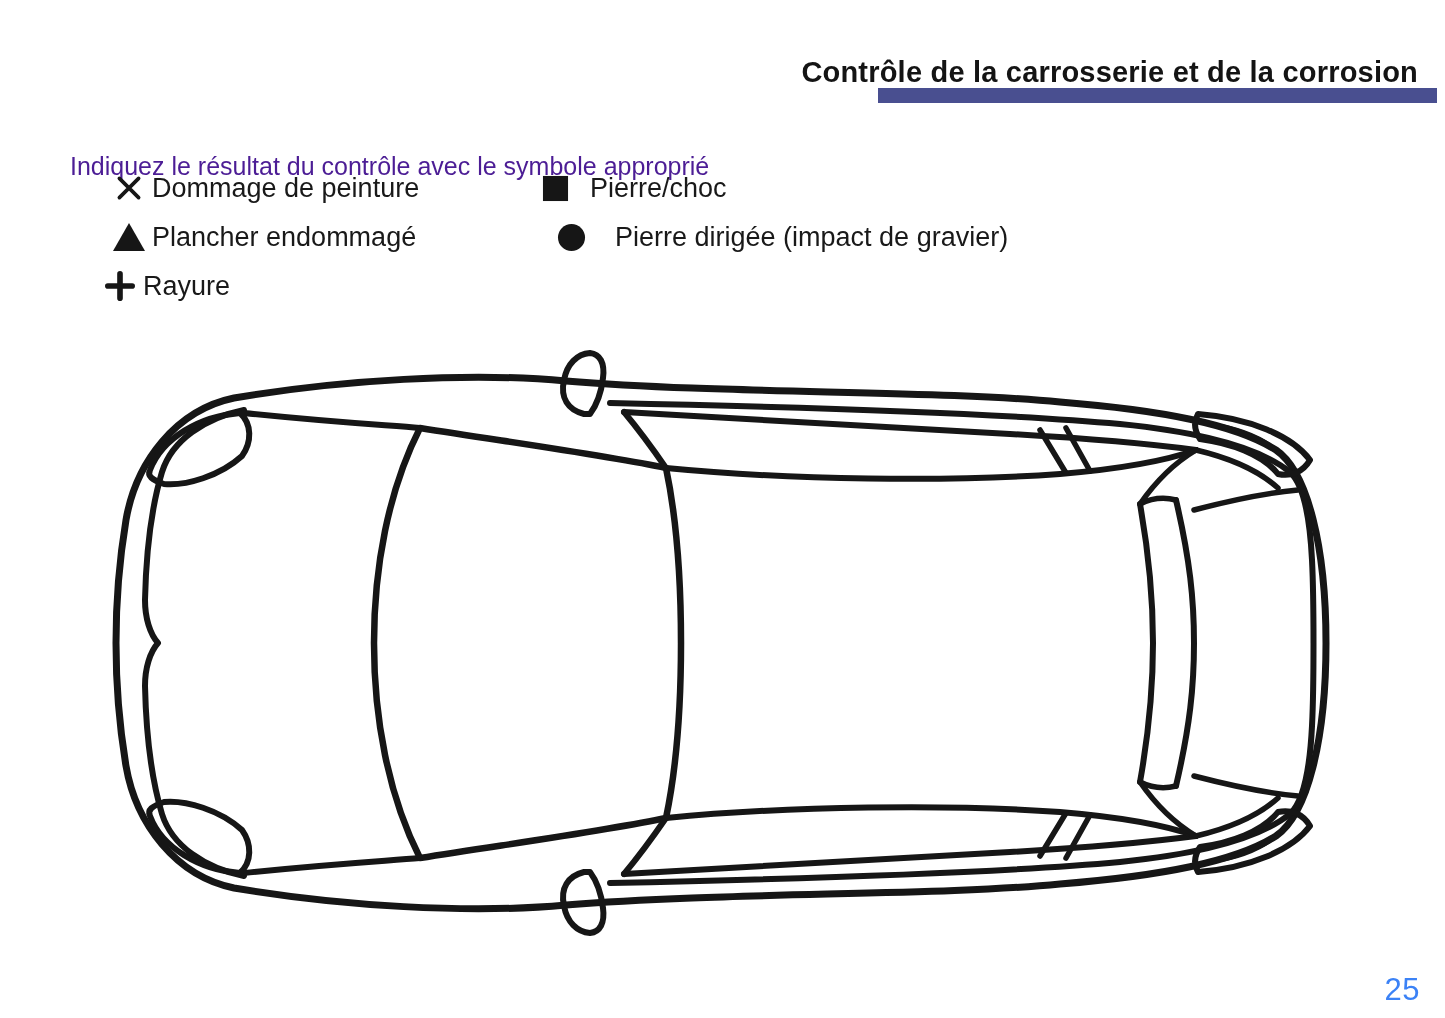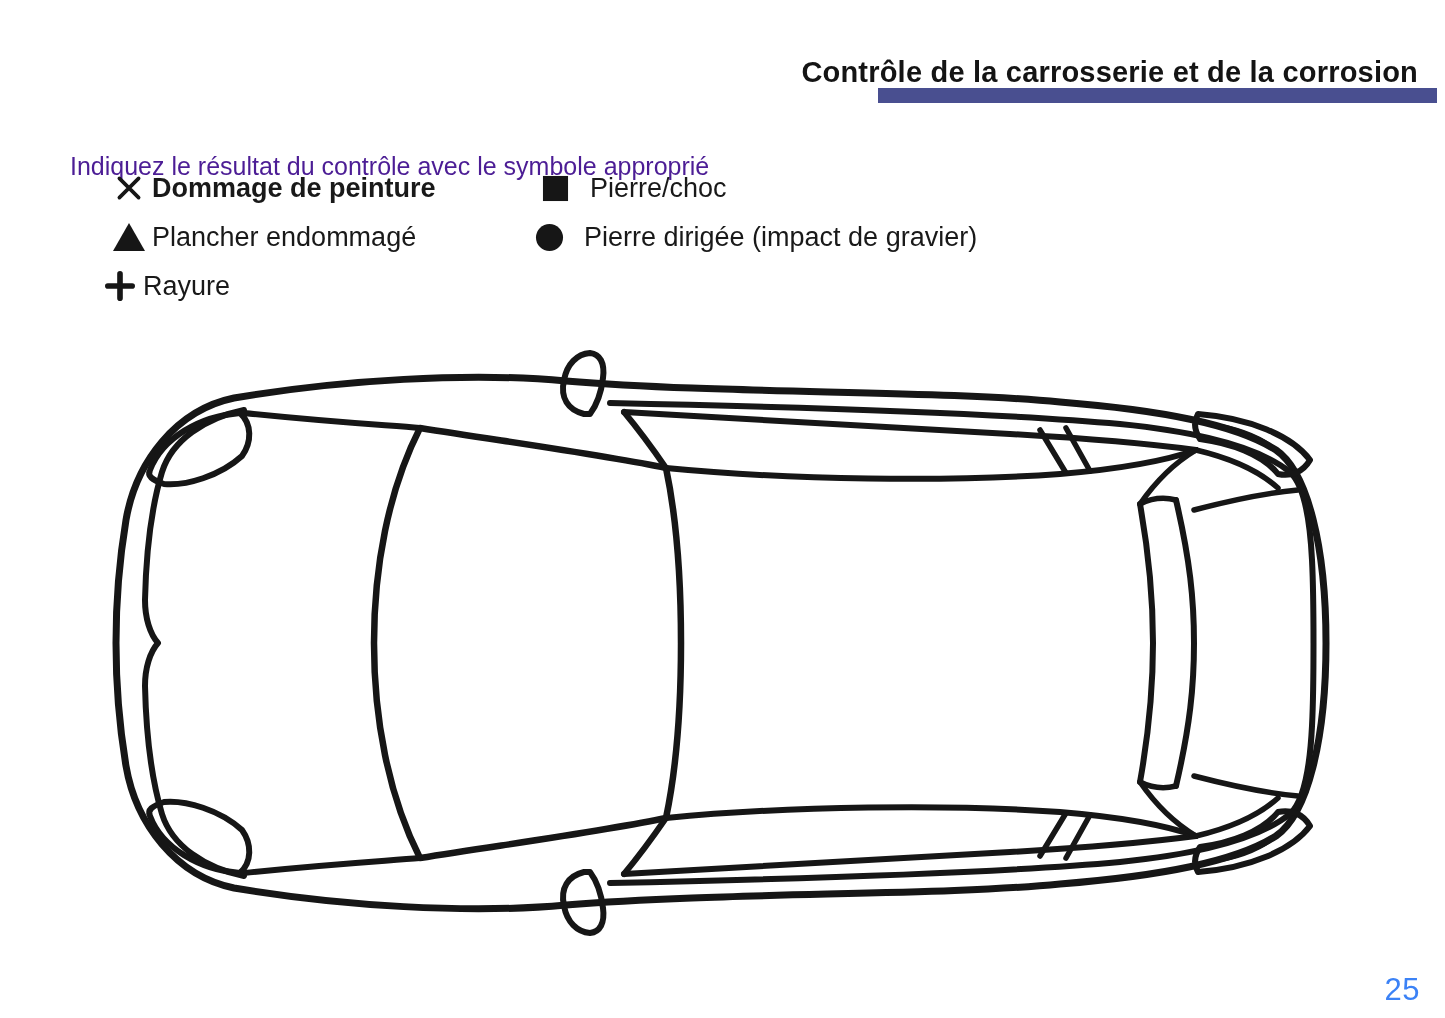--- a/index.html
+++ b/index.html
@@ -47,21 +47,21 @@
   }
 </style>
 </head>
 <body>
 
 <div class="header-title">Contrôle de la carrosserie et de la corrosion</div>
 <div class="header-bar"></div>
 
 <div class="instruction">Indiquez le résultat du contrôle avec le symbole approprié</div>
 
-<div class="legend-item col1" style="left:112px;top:171px;font-weight:bold;">
+<div class="legend-item col1" style="left:112px;top:171px;">
   <span class="sym">
     <svg viewBox="0 0 32 32" width="28" height="28">
         <path d="M5 5 L27 27 M27 5 L5 27" stroke="#161616" stroke-width="4.2" fill="none" stroke-linecap="round"></path>
       </svg>
   </span>
   <span class="lbl">Dommage de peinture</span>
 </div>
 <div class="legend-item col1" style="left:112px;top:220px;">
   <span class="sym">
     <svg viewBox="0 0 34 30" width="34" height="30">
@@ -80,21 +80,21 @@
 </div>
 
 <div class="legend-item col2" style="left:538px;top:171px;">
   <span class="sym">
     <svg viewBox="0 0 28 28" width="27" height="27">
         <rect x="1" y="1" width="26" height="26" fill="#161616"></rect>
       </svg>
   </span>
   <span class="lbl">Pierre/choc</span>
 </div>
-<div class="legend-item col2" style="left:532px;top:220px;">
+<div class="legend-item col2" style="left:554px;top:220px;gap:9px;">
   <span class="sym">
     <svg viewBox="0 0 30 30" width="29" height="29">
         <circle cx="15" cy="15" r="14" fill="#161616"></circle>
       </svg>
   </span>
   <span class="lbl">Pierre dirigée (impact de gravier)</span>
 </div>
 
 <div class="car-wrap">
   <svg viewBox="100 340 1260 610" xmlns="http://www.w3.org/2000/svg">

